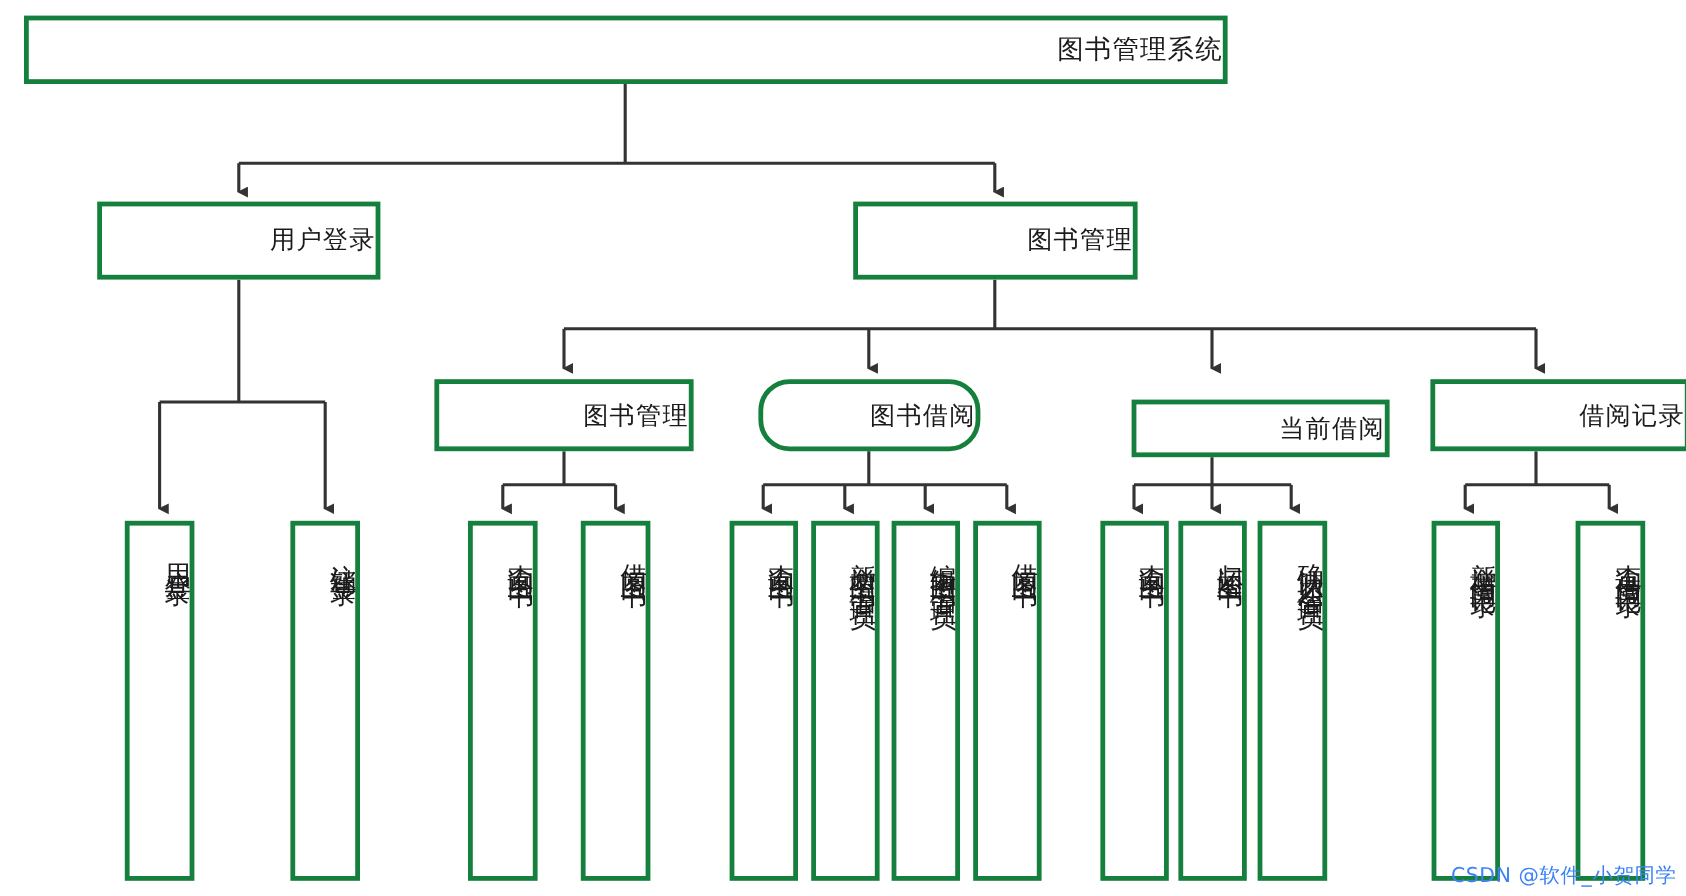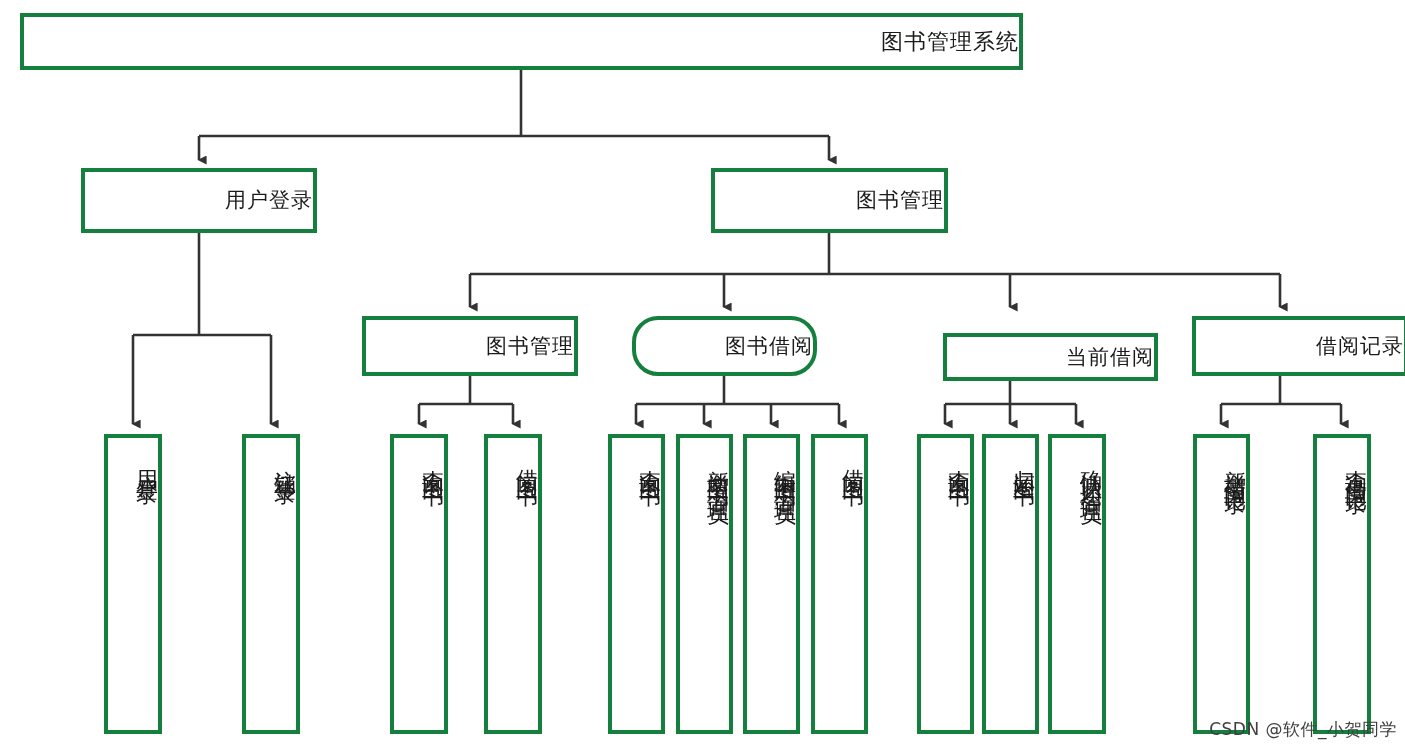--- a/index.html
+++ b/index.html
@@ -61,21 +61,21 @@
     font-size: 22px;
     line-height: 1.0;
     letter-spacing: 5px;
     white-space: nowrap;
   }
   .watermark {
     position: absolute;
     right: 8px;
     bottom: 6px;
     font-size: 17px;
-    color: #404040;
+    color: #3b82f6;
     letter-spacing: 0.5px;
     white-space: nowrap;
     font-family: "DejaVu Sans", "Liberation Sans", sans-serif;
   }
 </style>
 </head>
 <body>
 
 <div id="canvas">
 

